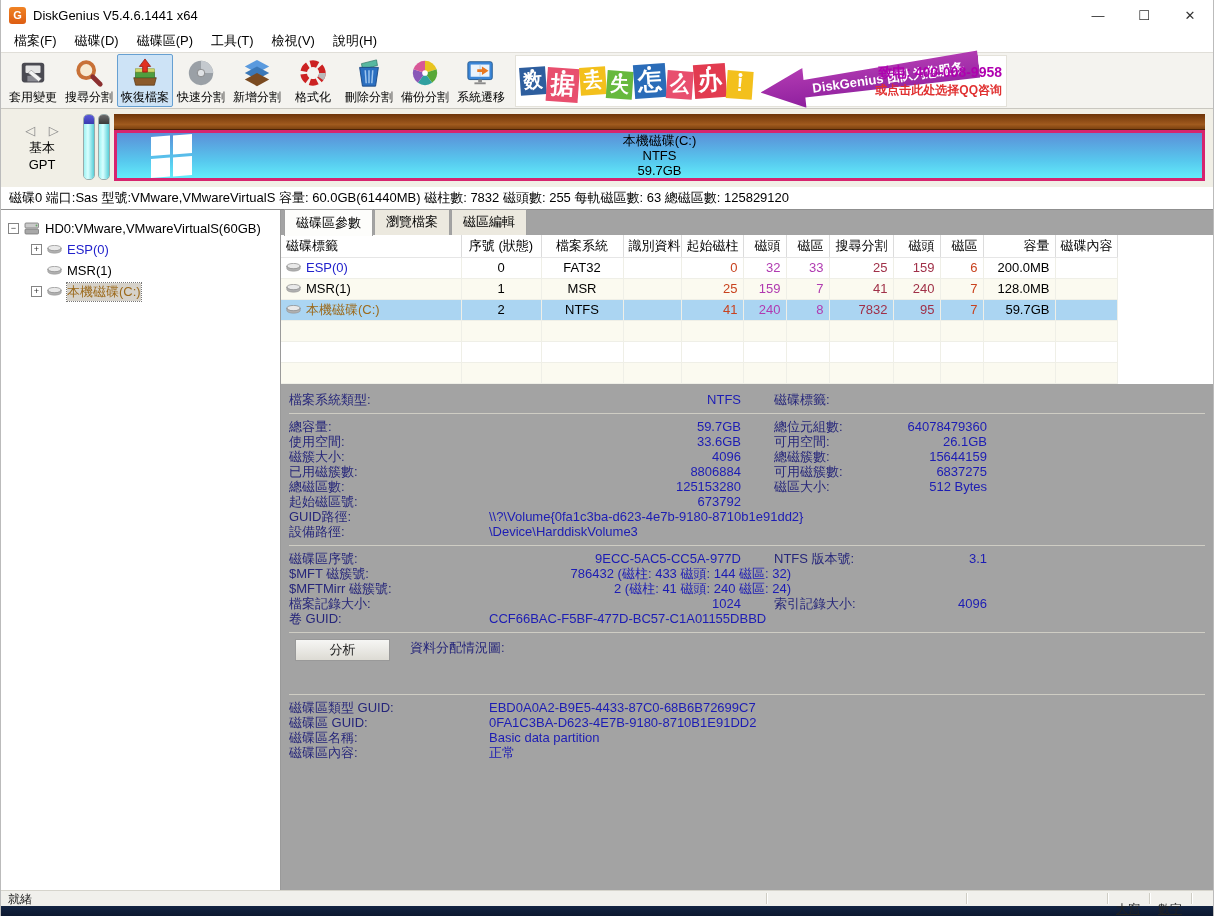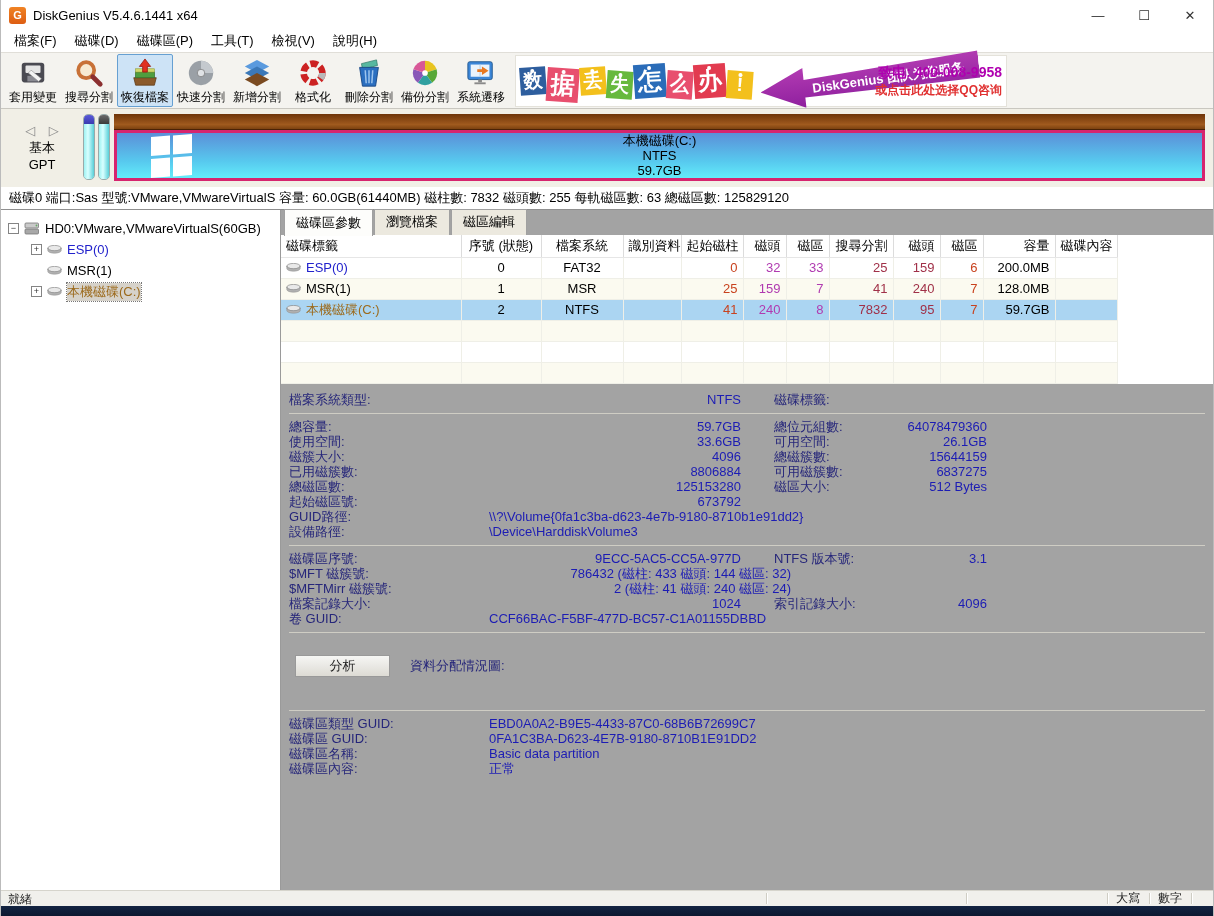--- a/index.html
+++ b/index.html
@@ -94,30 +94,30 @@
   .drow { display:grid; grid-template-columns:200px 252px 158px 88px; line-height:15px; }
   .dl { color:#26267a; }
   .dv { color:#1c1cb4; }
   .dv.r { grid-column:2; text-align:right; }
   .dv.l { grid-column:2/5; text-align:left; }
   .dv.m { grid-column:2/4; text-align:right; padding-right:108px; }
   .dl2 { grid-column:3; padding-left:33px; }
   .dv2 { grid-column:4; text-align:right; color:#1c1cb4; }
   .dsep { border-top:1px solid #cfcdc4; margin:4px 8px 4px 0; }
   .dsec { padding:1px 0 2px; }
-  .alloc-row { display:flex; align-items:center; margin:22px 0 3px 6px; }
+  .alloc-row { display:flex; margin:6px 0 3px 6px; }
   .analyze-btn { width:95px; height:22px; background:linear-gradient(180deg,#f6f6f4,#dddbd4); border:1px solid #999; font-family:inherit; font-size:13px; color:#222; }
   .alloc-label { margin-left:20px; color:#26267a; }
   .alloc-space { height:26px; }
 
   
   .statusbar { height:16px; background:#f1f0ec; border-top:1px solid #d6d4cc; position:relative; font-size:12px; color:#222; display:flex; align-items:flex-start; }
   .st-ready { padding-left:7px; }
   .st-div { position:absolute; top:2px; bottom:2px; border-left:1px solid #cfcdc4; border-right:1px solid #fff; }
-  .st-cell { position:absolute; top:0; height:100%; display:flex; align-items:center; justify-content:center; width:38px; }
+  .st-cell { position:absolute; top:11px; height:100%; display:flex; align-items:center; justify-content:center; width:38px;text-decoration:underline; }
   .navybar { height:10px; background:linear-gradient(180deg,#132442,#0c1830); }
 
   svg { display:block; }
 </style>
 </head>
 <body>
 
 <div class="app">
 
   <div class="titlebar">

